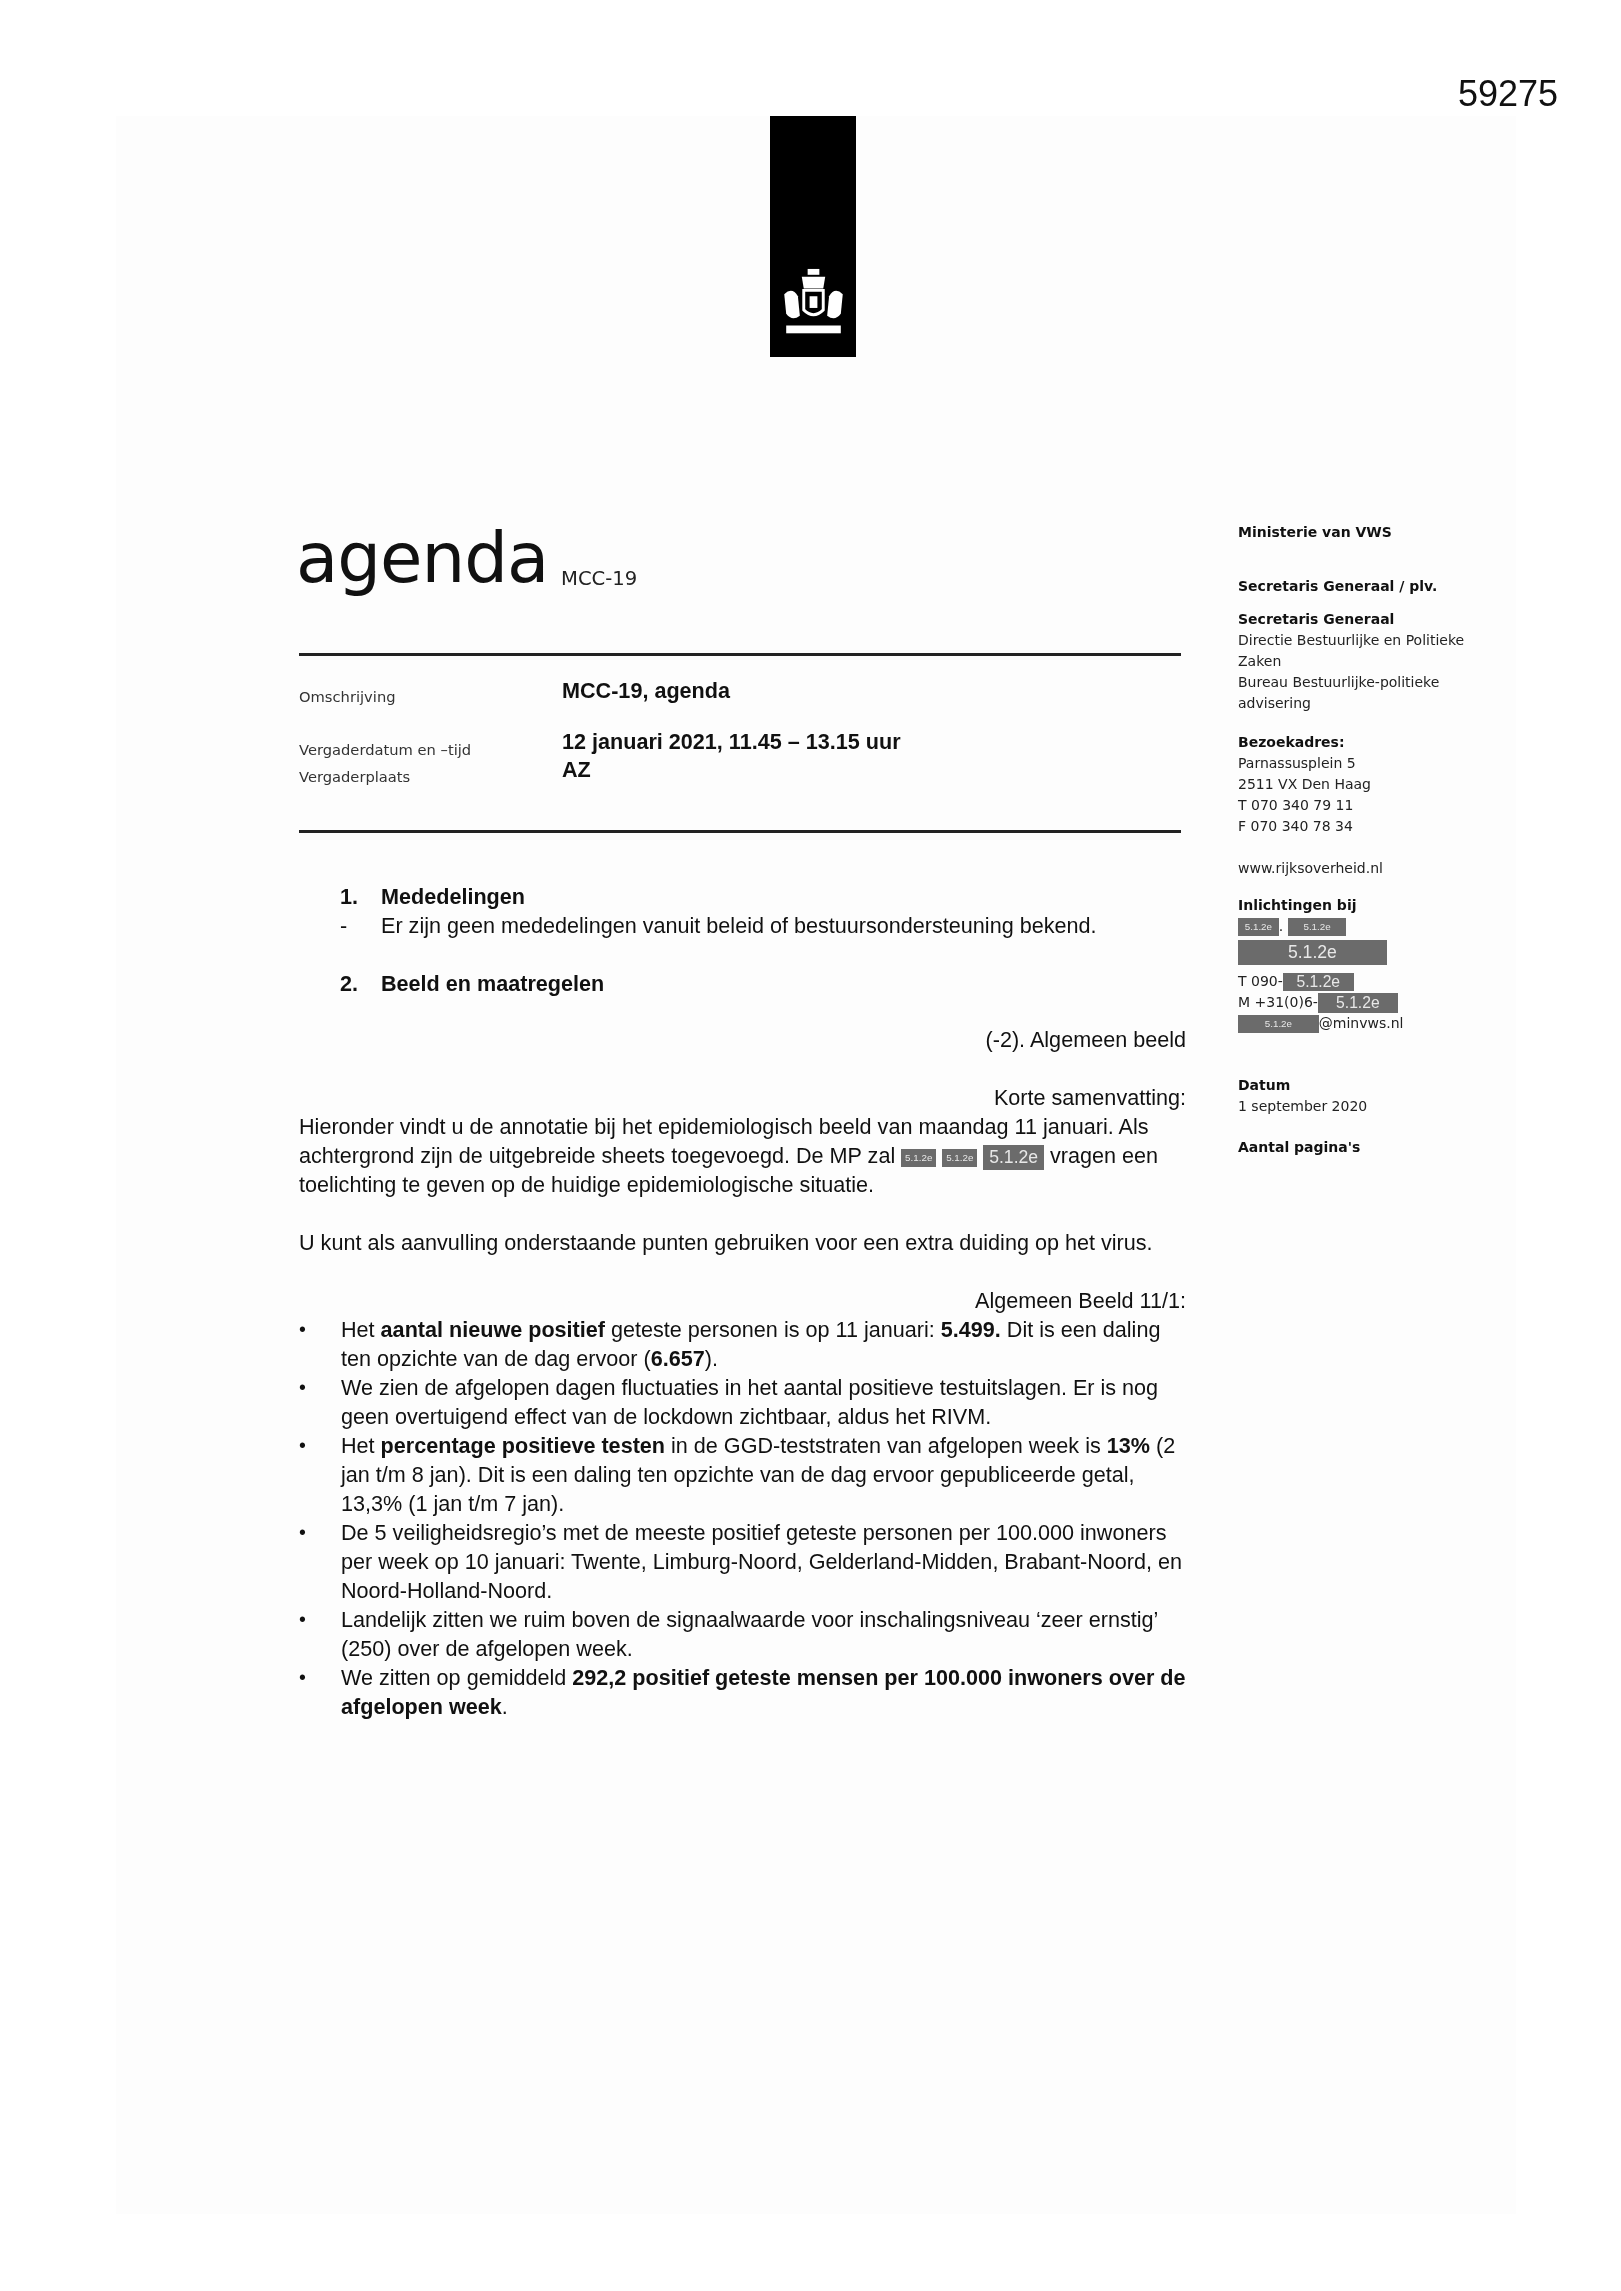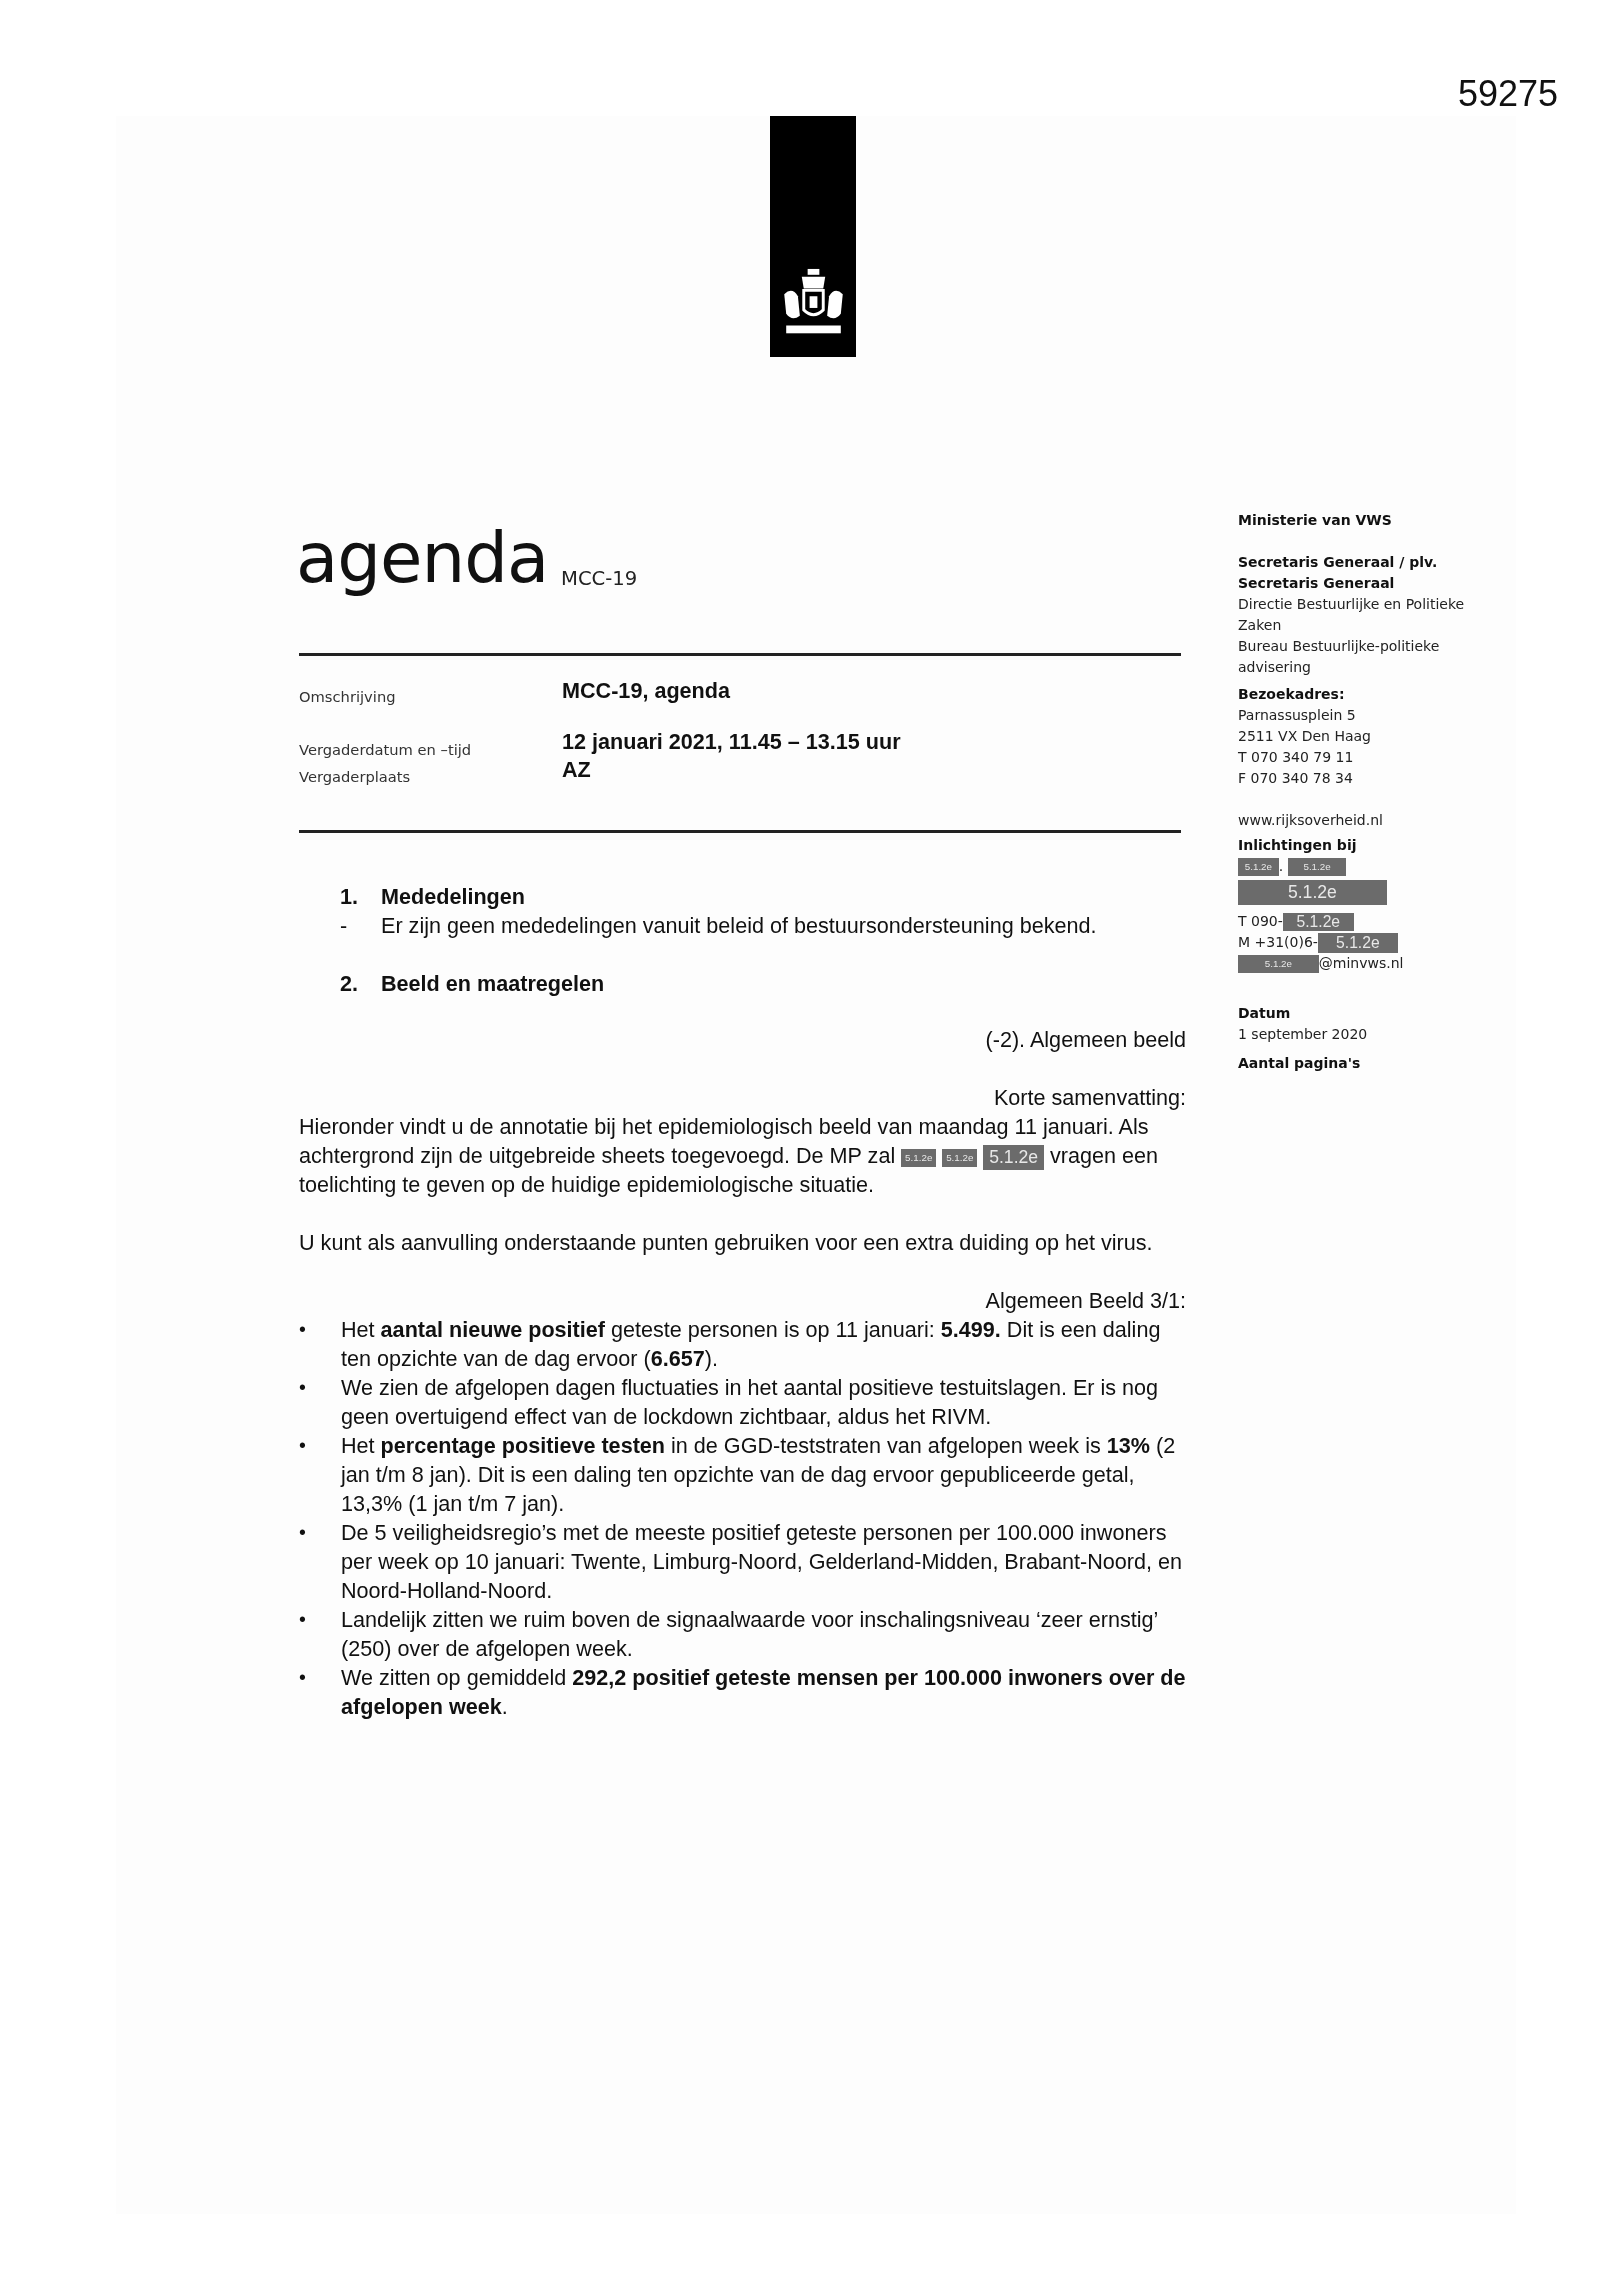--- a/index.html
+++ b/index.html
@@ -23,21 +23,21 @@
   .p { margin: 0; }
   .gap-s { height: 29px; }
   .gap-m { height: 29px; }
   ul.bullets { list-style: none; margin: 0; padding: 0; }
   ul.bullets li { position: relative; padding-left: 42px; }
   ul.bullets li::before { content: "\2022"; position: absolute; left: 0; top: 0; font-size: 19.6px; }
   .redact { display: inline-block; background: #6b6b6b; color: #e8e8e8; font-family: "Liberation Sans", sans-serif; vertical-align: middle; text-align: center; }
   .r-small { font-size: 9.8px; padding: 2px 3.9px; line-height: 13.7px; }
   .r-mid { font-size: 17.6px; padding: 1px 5.9px; line-height: 23.5px; }
   .side { position: absolute; left: 1238px; top: 510px; width: 284px; font-family: "DejaVu Sans", sans-serif; font-size: 14px; line-height: 21px; color: #222; }
-  .side .b { font-weight: bold; color: #111; }
+  .side .b { font-weight: bold; color: #111; margin-top: 12px; }
   .side .blank { height: 21px; }
   .side .row { white-space: nowrap; }
 </style>
 </head>
 <body>
 
 <div class="scan"></div>
 
 <div class="docnum">59275</div>
 
@@ -93,21 +93,21 @@
     <span class="redact r-small">5.1.2e</span>
     <span class="redact r-small">5.1.2e</span>
     <span class="redact r-mid">5.1.2e</span>
     <span>vragen een toelichting te geven op de huidige epidemiologische situatie.</span>
   </p>
   <div class="gap-m"></div>
 
   <p class="p" style="text-align:justify">U kunt als aanvulling onderstaande punten gebruiken voor een extra duiding op het virus.</p>
   <div class="gap-m"></div>
 
-  <div class="h-bold">Algemeen Beeld 3/1:</div>
+  <div class="h-bold">Algemeen Beeld 11/1:</div>
   <ul class="bullets">
     <li><span>Het </span><b>aantal nieuwe positief</b><span> geteste personen is op 11 januari: </span><b>5.499.</b><span> Dit is een daling ten opzichte van de dag ervoor (</span><b>6.657</b><span>).</span></li>
     <li><span>We zien de afgelopen dagen fluctuaties in het aantal positieve testuitslagen. Er is nog geen overtuigend effect van de lockdown zichtbaar, aldus het RIVM.</span></li>
     <li><span>Het </span><b>percentage positieve testen</b><span> in de GGD-teststraten van afgelopen week is </span><b>13%</b><span> (2 jan t/m 8 jan). Dit is een daling ten opzichte van de dag ervoor gepubliceerde getal, 13,3% (1 jan t/m 7 jan).</span></li>
     <li><span>De 5 veiligheidsregio’s met de meeste positief geteste personen per 100.000 inwoners per week op 10 januari: Twente, Limburg-Noord, Gelderland-Midden, Brabant-Noord, en Noord-Holland-Noord.</span></li>
     <li><span>Landelijk zitten we ruim boven de signaalwaarde voor inschalingsniveau ‘zeer ernstig’ (250) over de afgelopen week.</span></li>
     <li><span>We zitten op gemiddeld </span><b>292,2 positief geteste mensen per 100.000 inwoners over de afgelopen week</b><span>.</span></li>
   </ul>
 </div>
 

